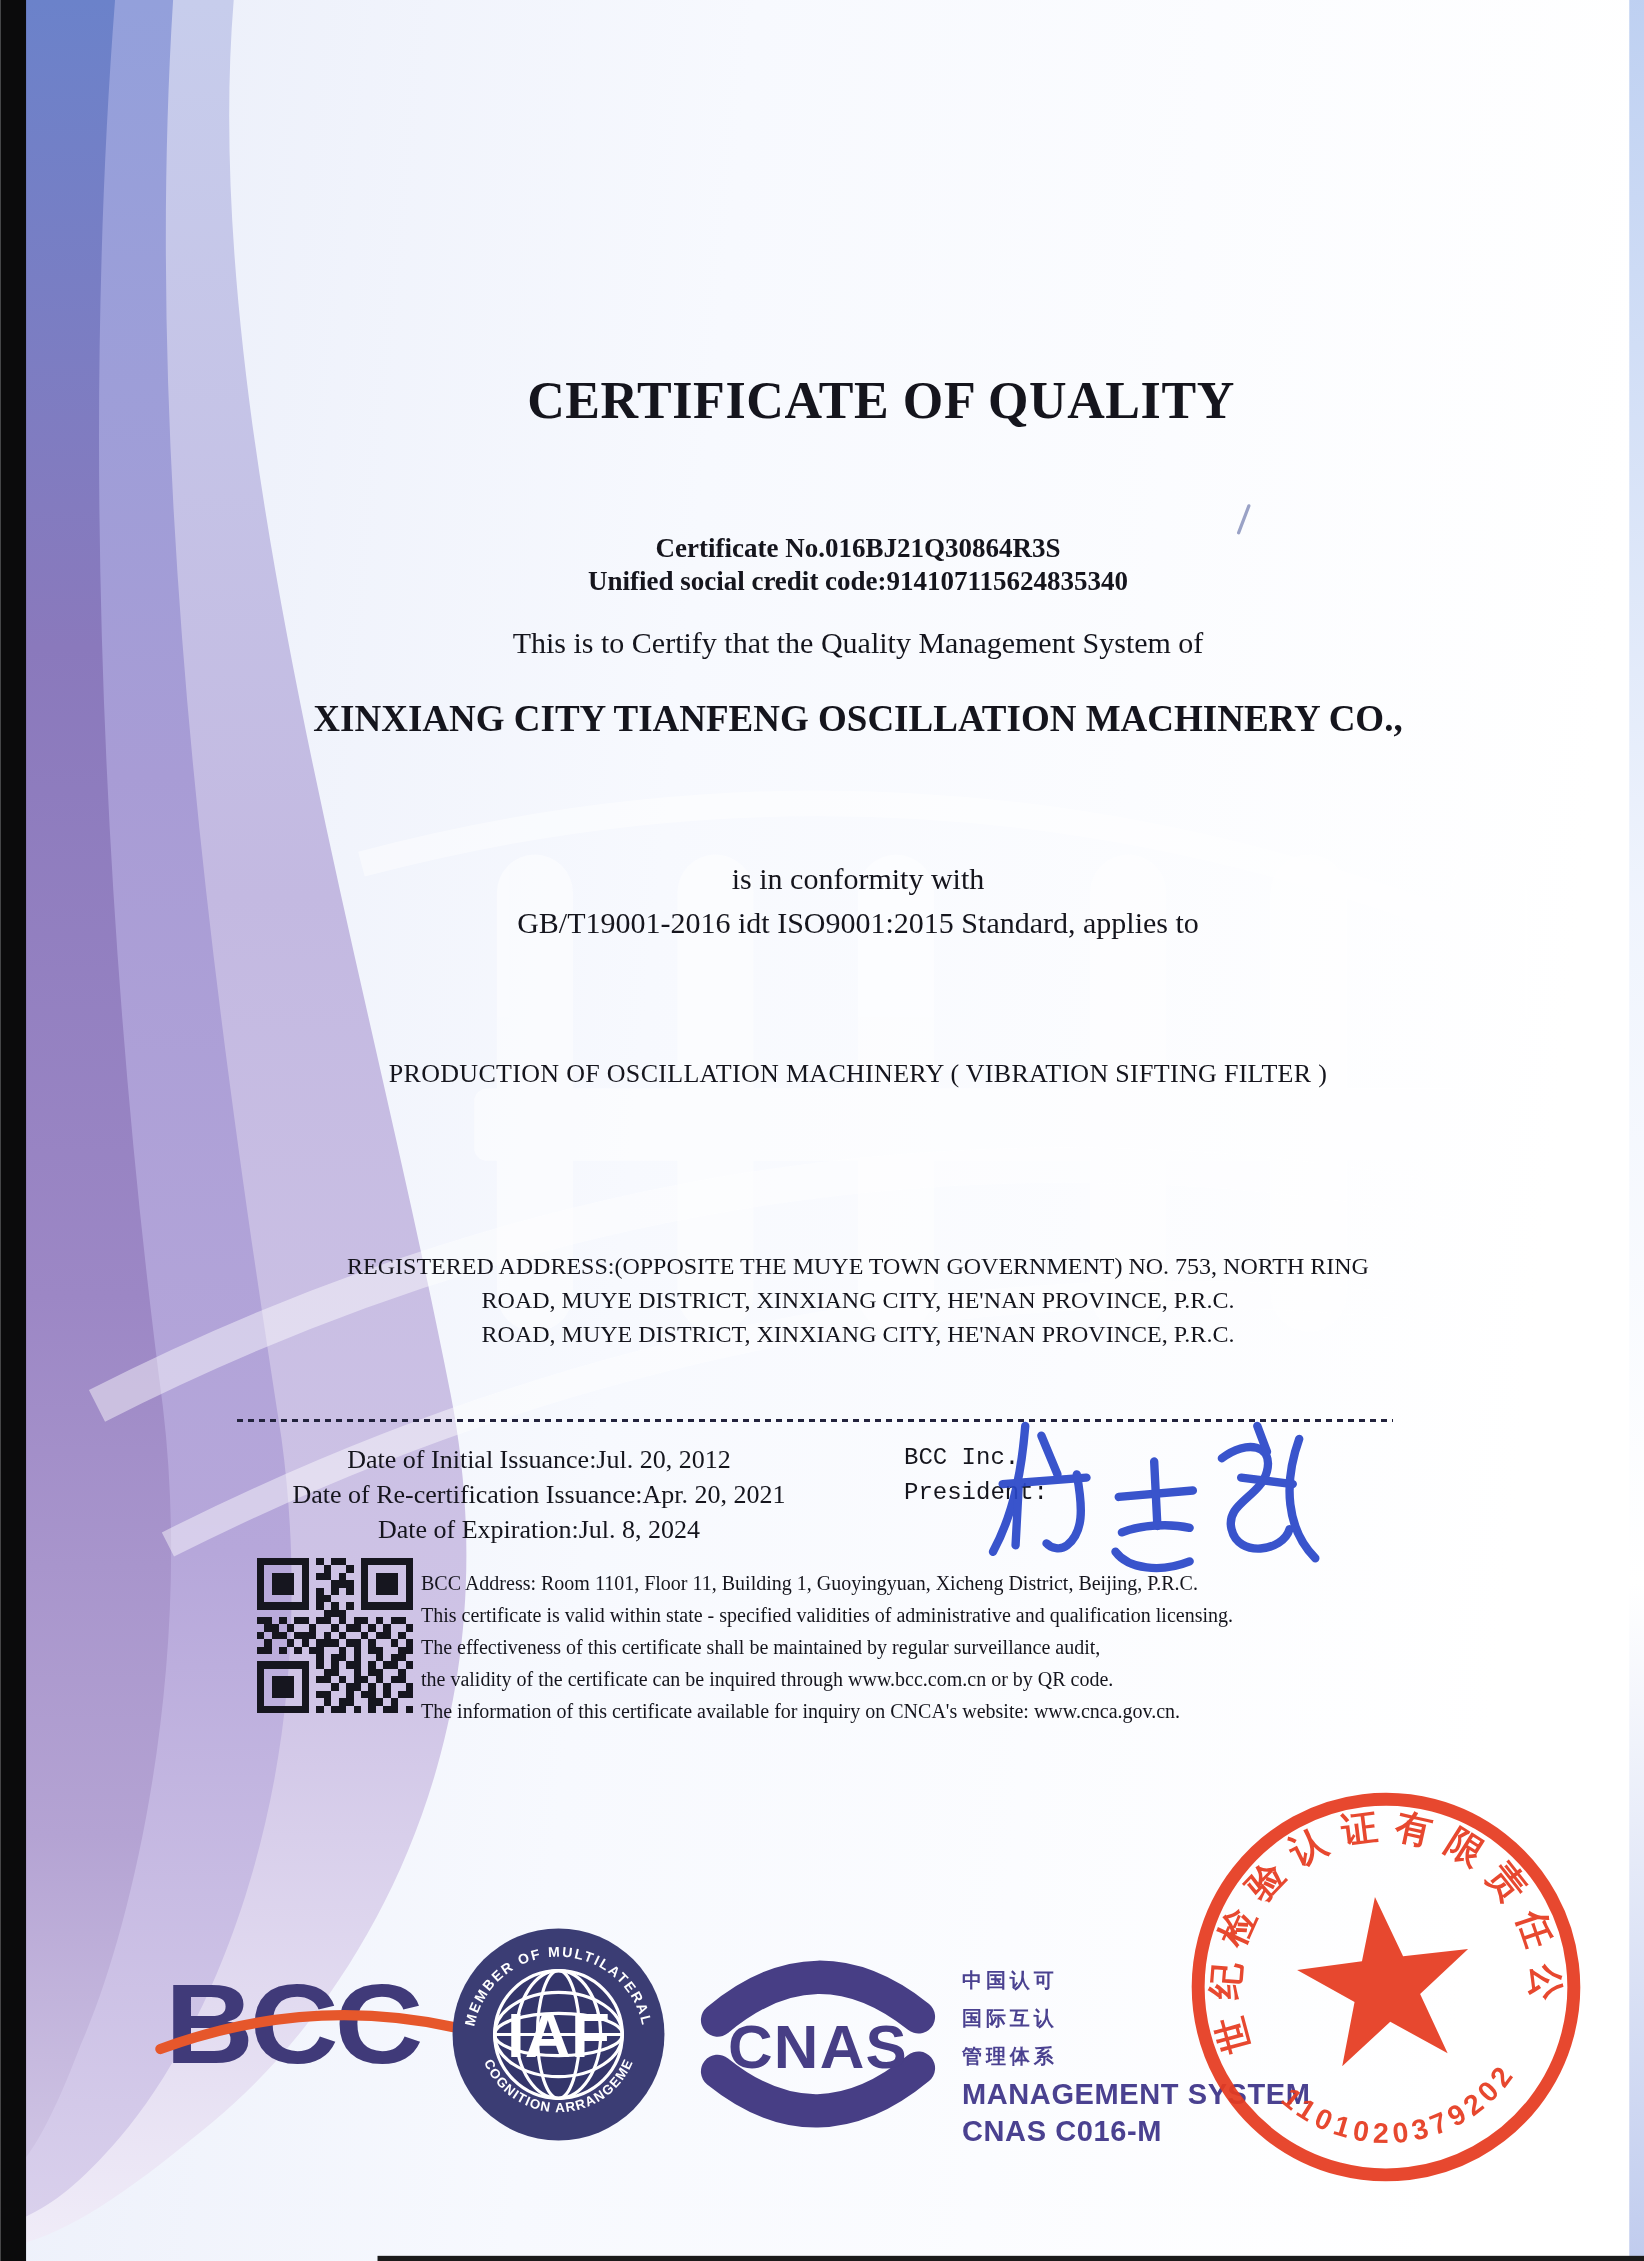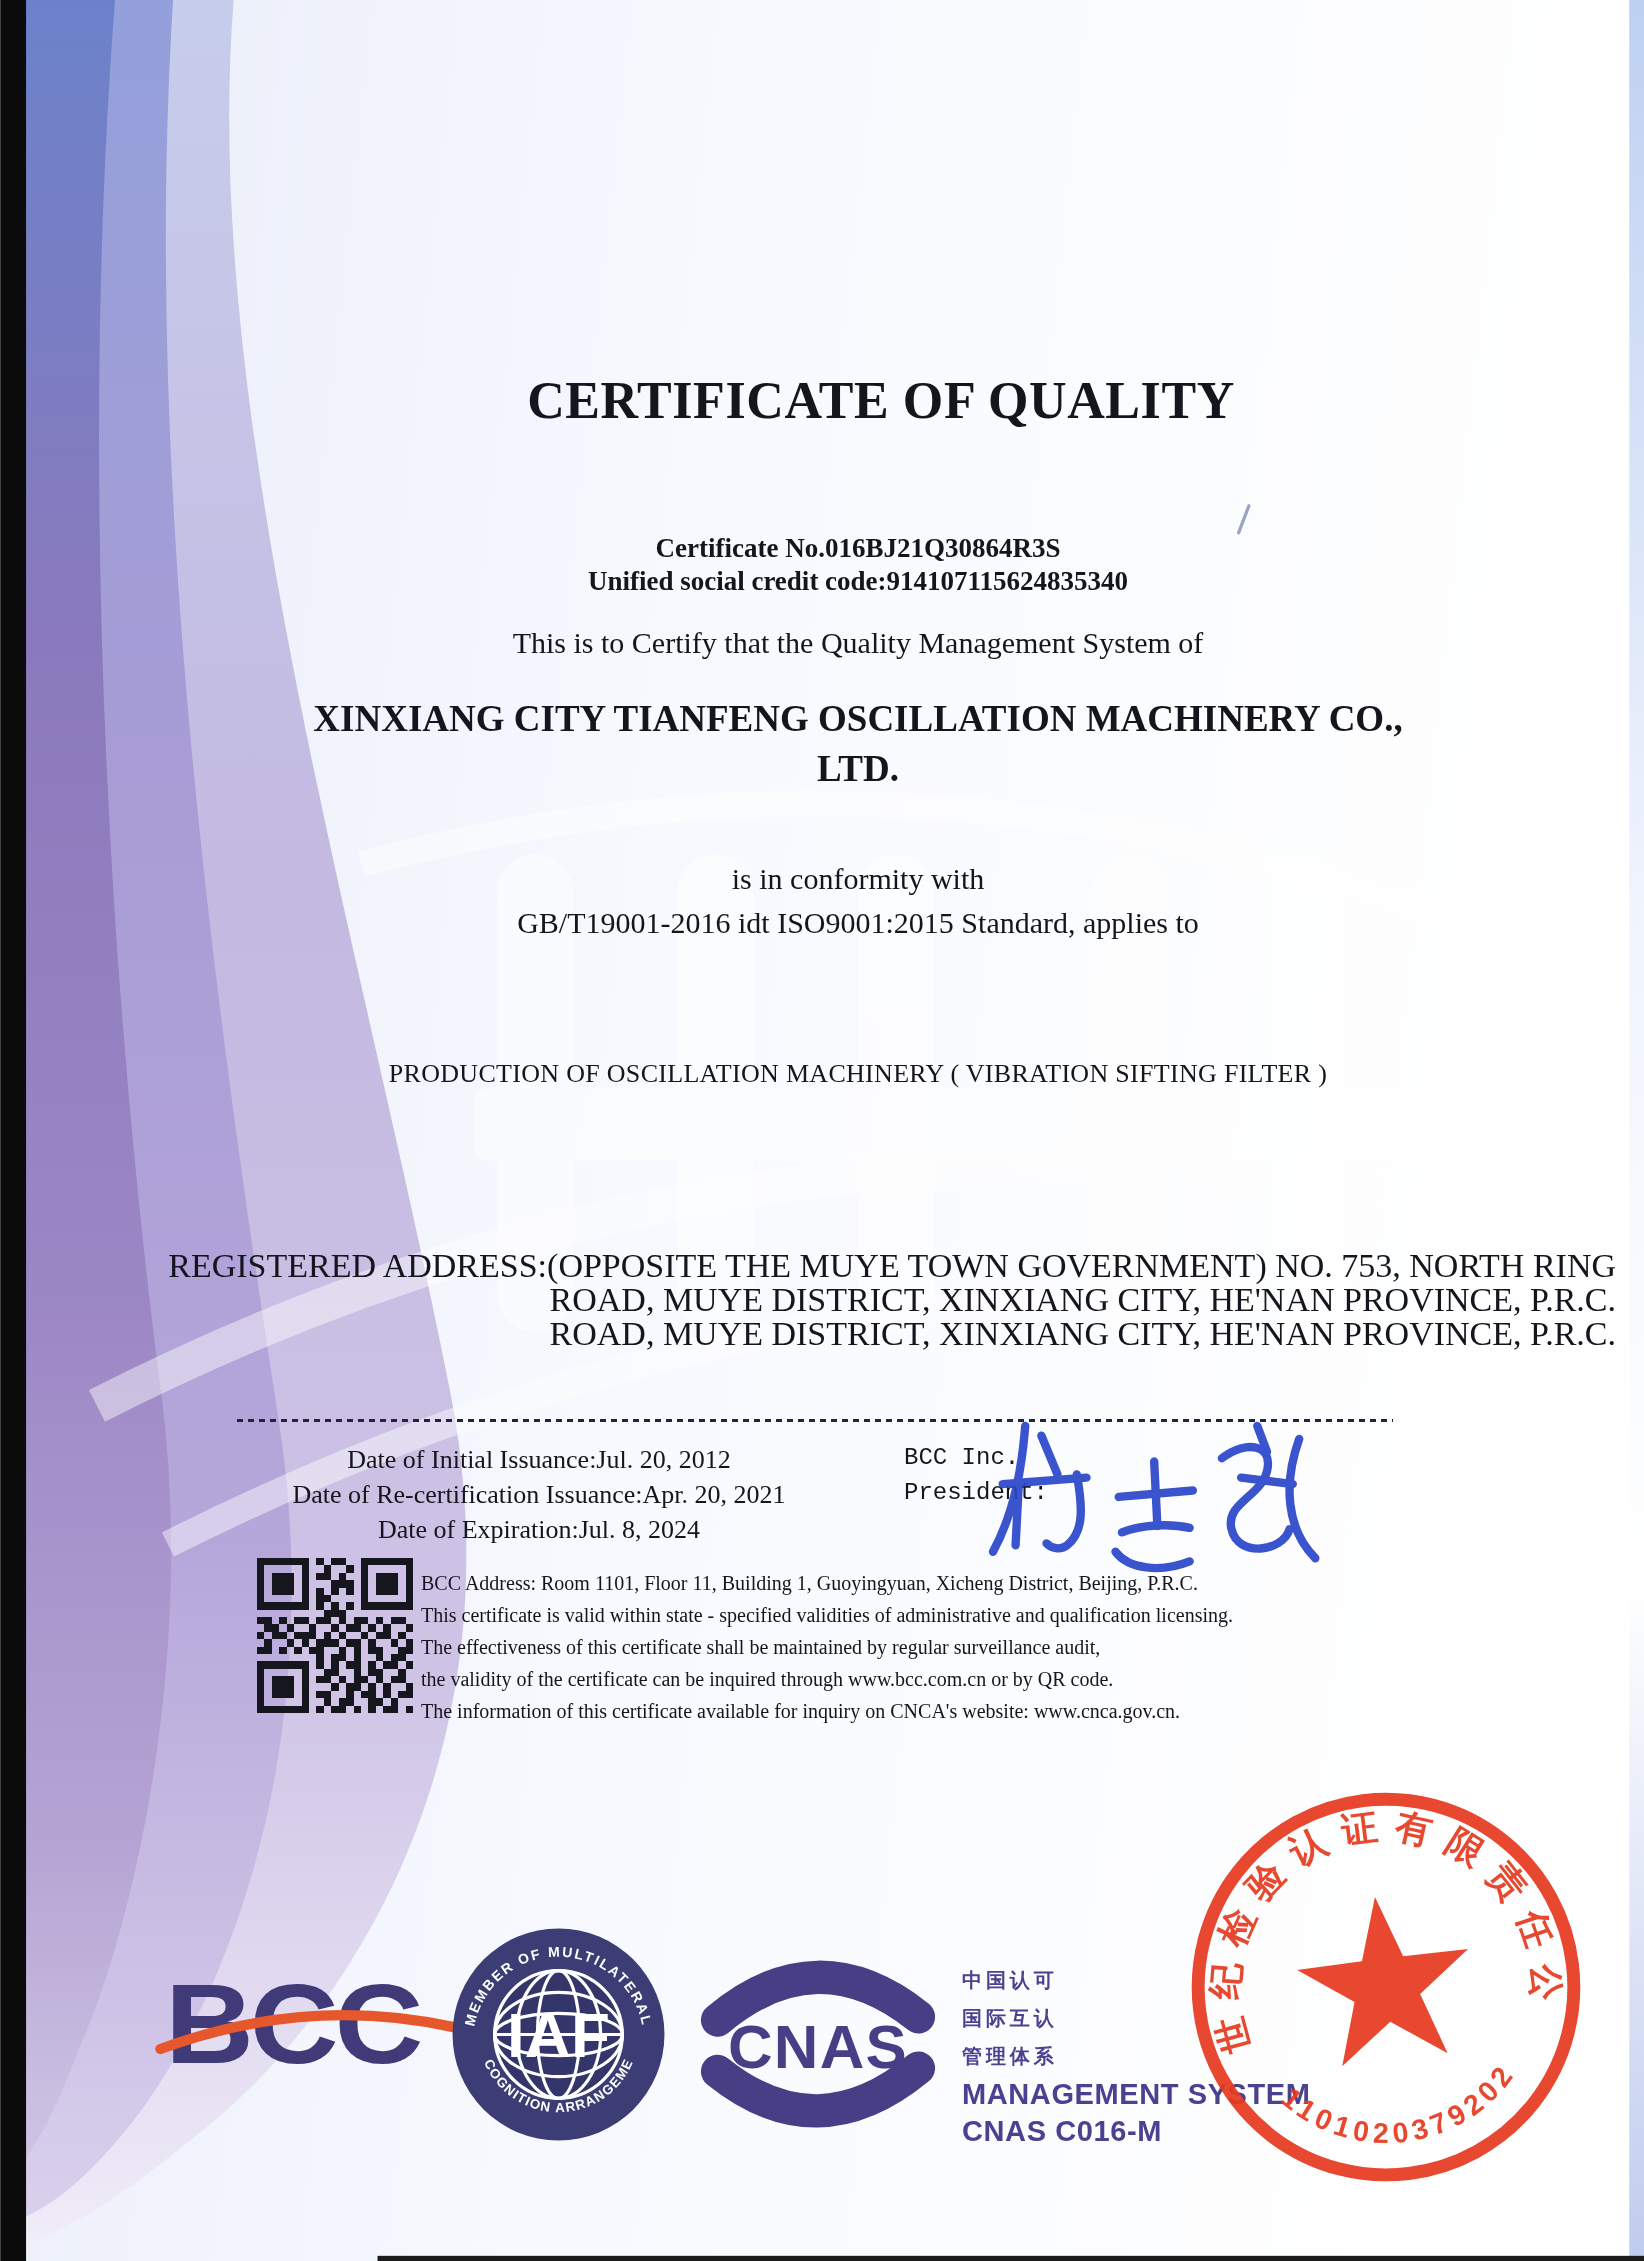--- a/index.html
+++ b/index.html
@@ -16,21 +16,21 @@
   svg text{font-family:"Liberation Sans","DejaVu Sans",sans-serif;}
 
   .title{top:368px;font-size:52px;font-weight:bold;line-height:66px;letter-spacing:0.6px;padding-left:23px;}
   .certno{top:533px;font-size:27px;font-weight:bold;}
   .code{top:566px;font-size:27px;font-weight:bold;}
   .certify{top:626px;font-size:30px;}
   .company{top:694px;font-size:37px;font-weight:bold;line-height:50px;}
   .conform{top:862px;font-size:30px;}
   .standard{top:906px;font-size:30px;}
   .scope{top:1059px;font-size:26px;letter-spacing:0.3px;}
-  .addr{top:1249px;font-size:34px;line-height:34px;text-align:right;}
+  .addr{top:1249px;font-size:24px;line-height:34px;}
 
   .sep{top:1419px;left:237px;width:1156px;height:3.2px;
     background:repeating-linear-gradient(90deg,#23233d 0 6.4px,transparent 6.4px 11px);}
   .dates{top:1442px;left:155px;width:768px;text-align:center;font-size:26px;line-height:35px;}
   .signoff{left:904px;top:1440px;font-size:24px;line-height:35px;font-family:Liberation Mono, monospace;}
   .fineprint{left:421px;top:1567px;font-size:20px;line-height:32px;}
 
   #qr{left:257px;top:1558px;width:156px;height:155px;display:grid;
     grid-template-columns:repeat(21,1fr);grid-template-rows:repeat(21,1fr);}
   #qr div.on{background:#16161f;}
@@ -105,21 +105,20 @@
   <div class="abs ctr title">
     <div>CERTIFICATE OF QUALITY</div>
   </div>
 
   <div class="abs ctr certno">Certificate No.016BJ21Q30864R3S</div>
   <div class="abs ctr code">Unified social credit code:914107115624835340</div>
   <div class="abs ctr certify">This is to Certify that the Quality Management System of</div>
 
   <div class="abs ctr company">
     <div>XINXIANG CITY TIANFENG OSCILLATION MACHINERY CO.,</div>
-    <div>LTD.</div>
   </div>
 
   <div class="abs ctr conform">is in conformity with</div>
   <div class="abs ctr standard">GB/T19001-2016 idt ISO9001:2015 Standard, applies to</div>
   <div class="abs ctr scope">PRODUCTION OF OSCILLATION MACHINERY ( VIBRATION SIFTING FILTER )</div>
 
   <div class="abs ctr addr">
     <div>REGISTERED ADDRESS:(OPPOSITE THE MUYE TOWN GOVERNMENT) NO. 753, NORTH RING</div>
     <div>ROAD, MUYE DISTRICT, XINXIANG CITY, HE'NAN PROVINCE, P.R.C.</div>
     <div>ROAD, MUYE DISTRICT, XINXIANG CITY, HE'NAN PROVINCE, P.R.C.</div>

